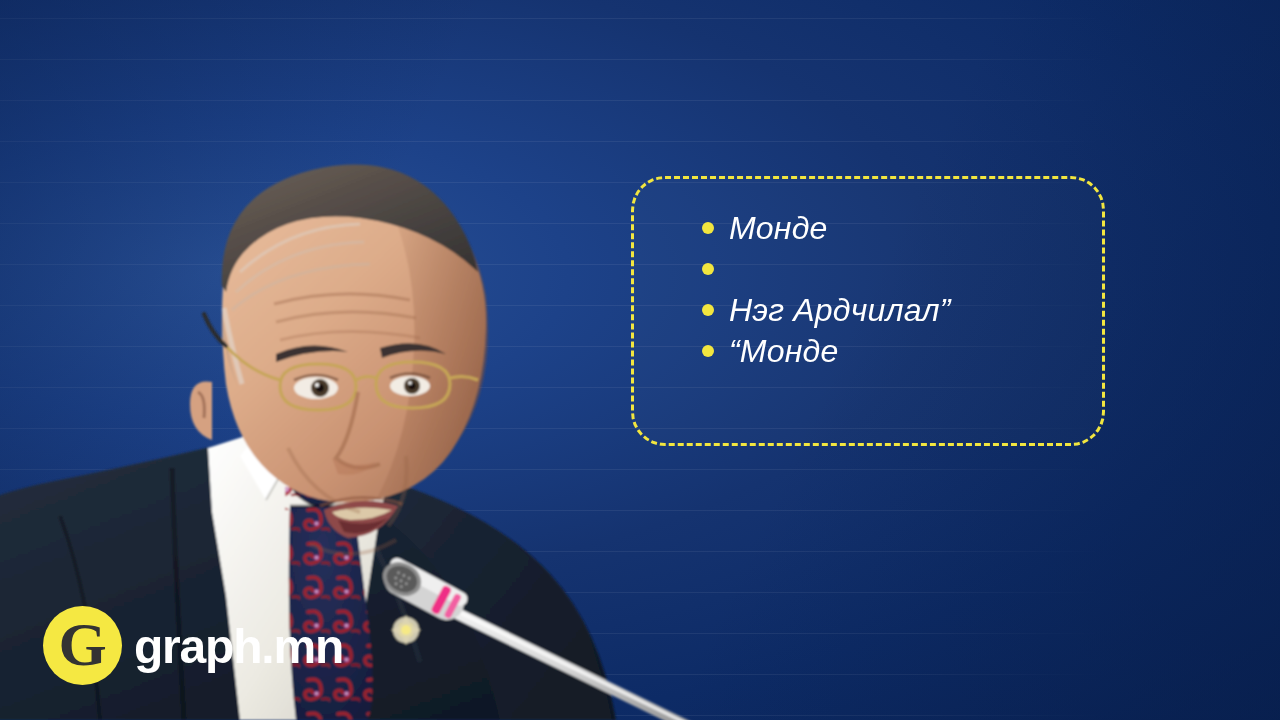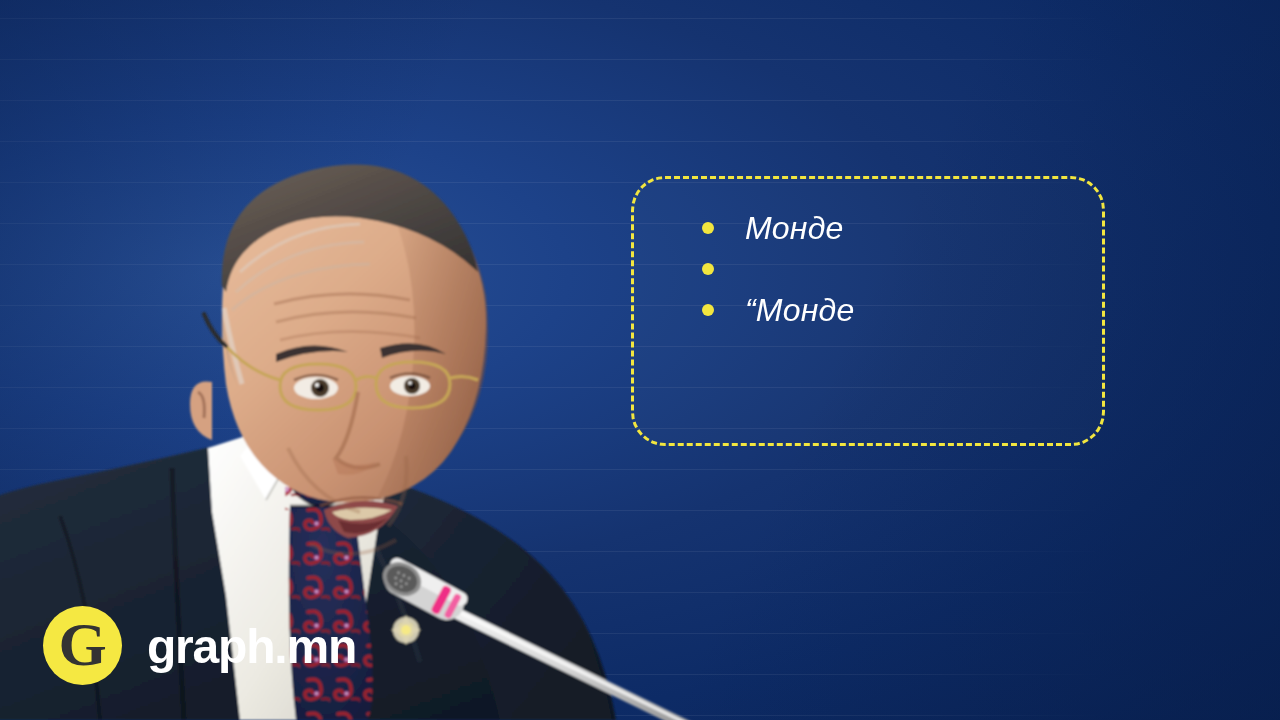--- a/index.html
+++ b/index.html
@@ -73,21 +73,20 @@
     left: 68px;
     top: 28px;
     list-style: none;
     margin: 0;
     padding: 0;
   }
   .callout-list li {
     display: flex;
     align-items: center;
     height: 41px;
-    gap: 16px;
   }
   .bullet-dot {
     width: 12px;
     height: 12px;
     border-radius: 50%;
     background: #f2e63f;
     flex: 0 0 auto;
     margin-right: 15px;
   }
   .bullet-text {
@@ -125,21 +124,21 @@
     color: #333333;
     line-height: 1;
     position: relative;
     top: -2px;
   }
   .logo-word {
     color: #ffffff;
     font-size: 48px;
     font-weight: 700;
     letter-spacing: -1.2px;
-    margin-left: 25px;
+    margin-left: 12px;
     line-height: 1;
     position: relative;
     top: 1px;
   }
 </style>
 </head>
 <body>
 
 <div id="stage">
 
@@ -344,20 +343,24 @@
     <ul class="callout-list">
       <li>
         <span class="bullet-dot"></span>
         <span class="bullet-text">Монде</span>
       </li>
       <li>
         <span class="bullet-dot"></span>
       </li>
       <li>
         <span class="bullet-dot"></span>
+        <span class="bullet-text">Нэг Ардчилал”</span>
+      </li>
+      <li>
+        <span class="bullet-dot"></span>
         <span class="bullet-text">“Монде</span>
       </li>
     </ul>
   </div>
 
   <div class="logo">
     <div class="logo-mark">
       <span>G</span>
     </div>
     <div class="logo-word">graph.mn</div>

